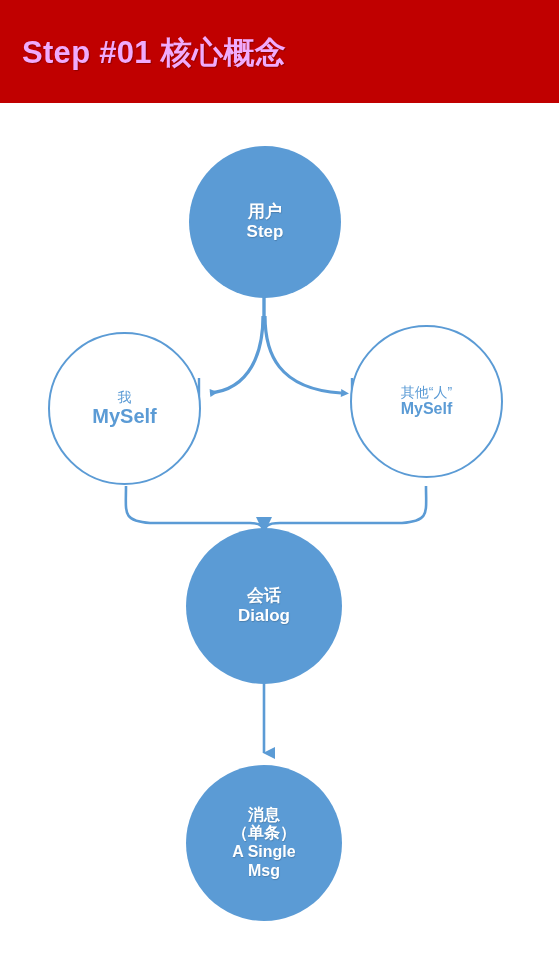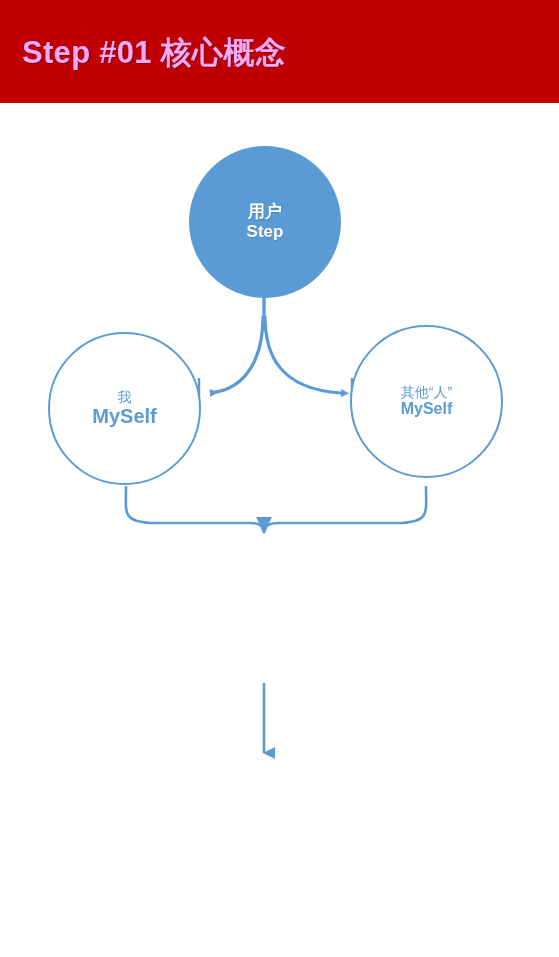--- a/index.html
+++ b/index.html
@@ -188,15 +188,25 @@
   <div id="node-myself" class="node outline">
     <span class="node-line cn">我</span>
     <span class="node-line en">MySelf</span>
   </div>
 
   <div id="node-others" class="node outline">
     <span class="node-line cn">其他“人”</span>
     <span class="node-line en">MySelf</span>
   </div>
 
-
+  <div id="node-dialog" class="node filled">
+    <span class="node-line cn">会话</span>
+    <span class="node-line en">Dialog</span>
+  </div>
+
+  <div id="node-message" class="node filled">
+    <span class="node-line">消息</span>
+    <span class="node-line">（单条）</span>
+    <span class="node-line">A Single</span>
+    <span class="node-line">Msg</span>
+  </div>
 
 </div>
 
 </body></html>

